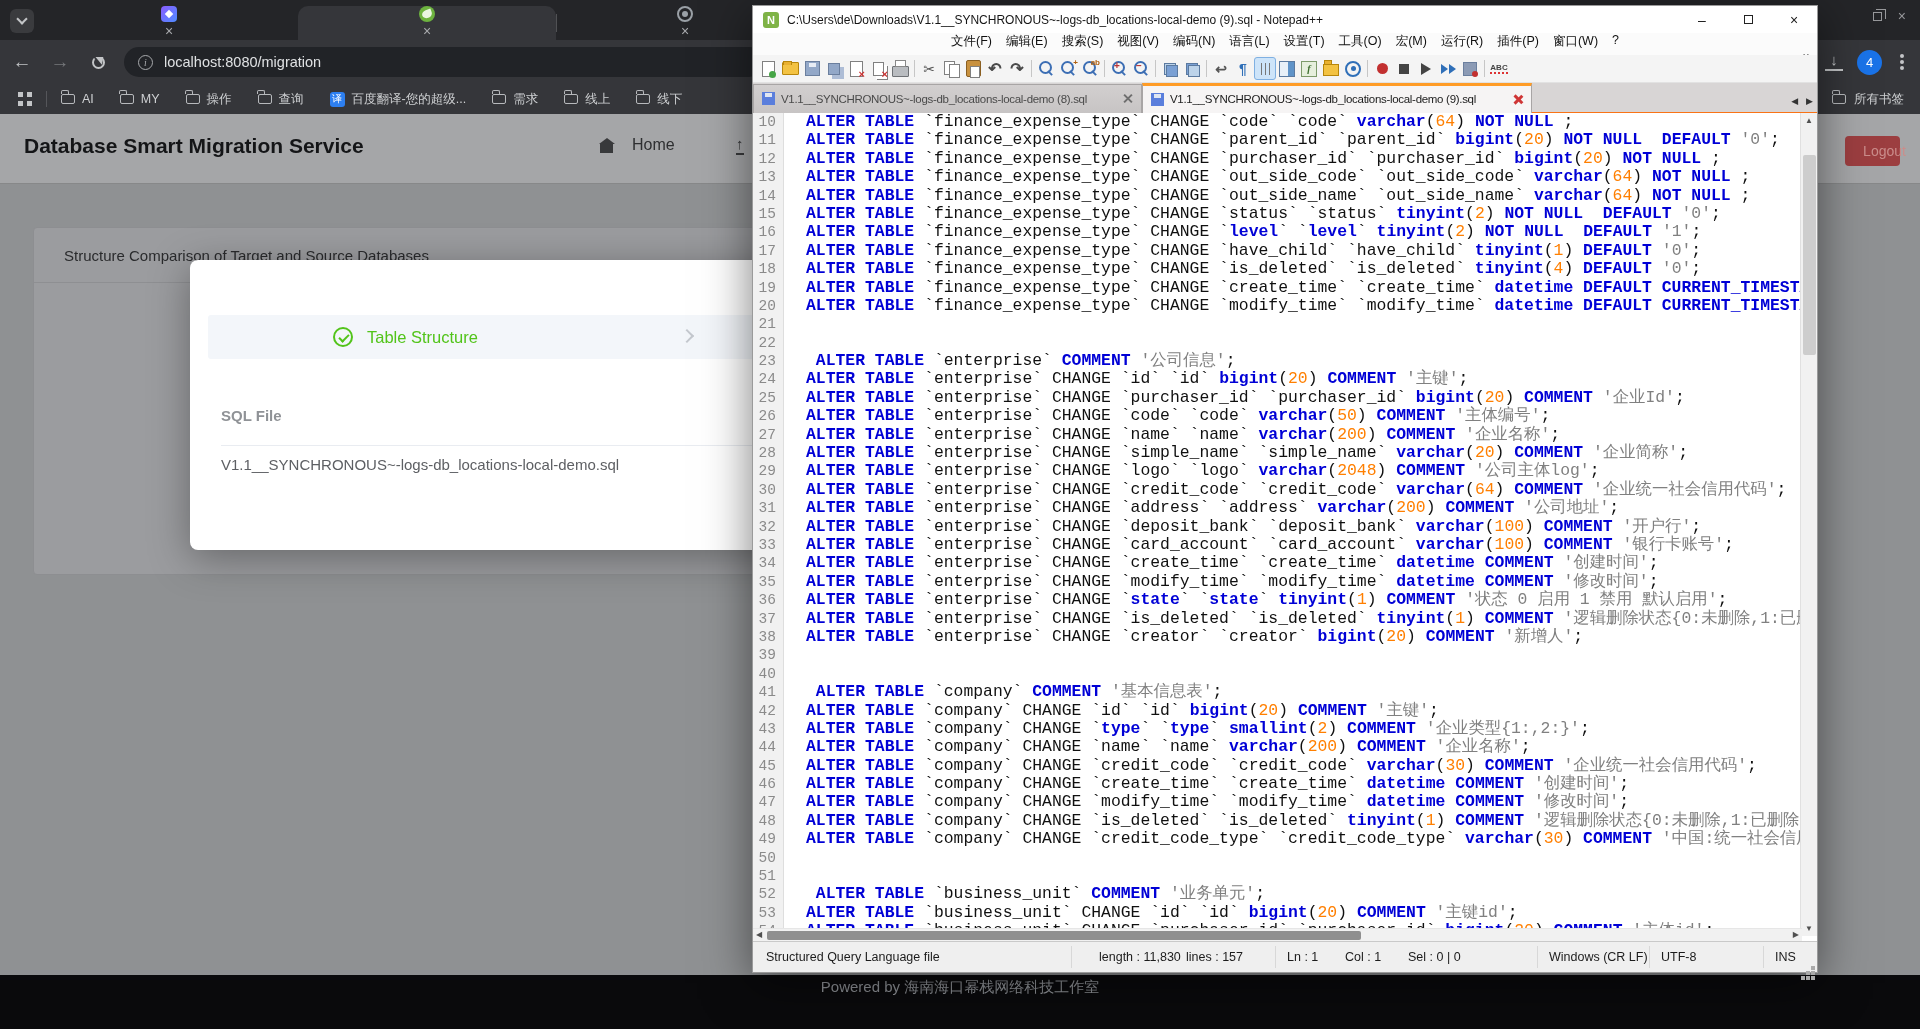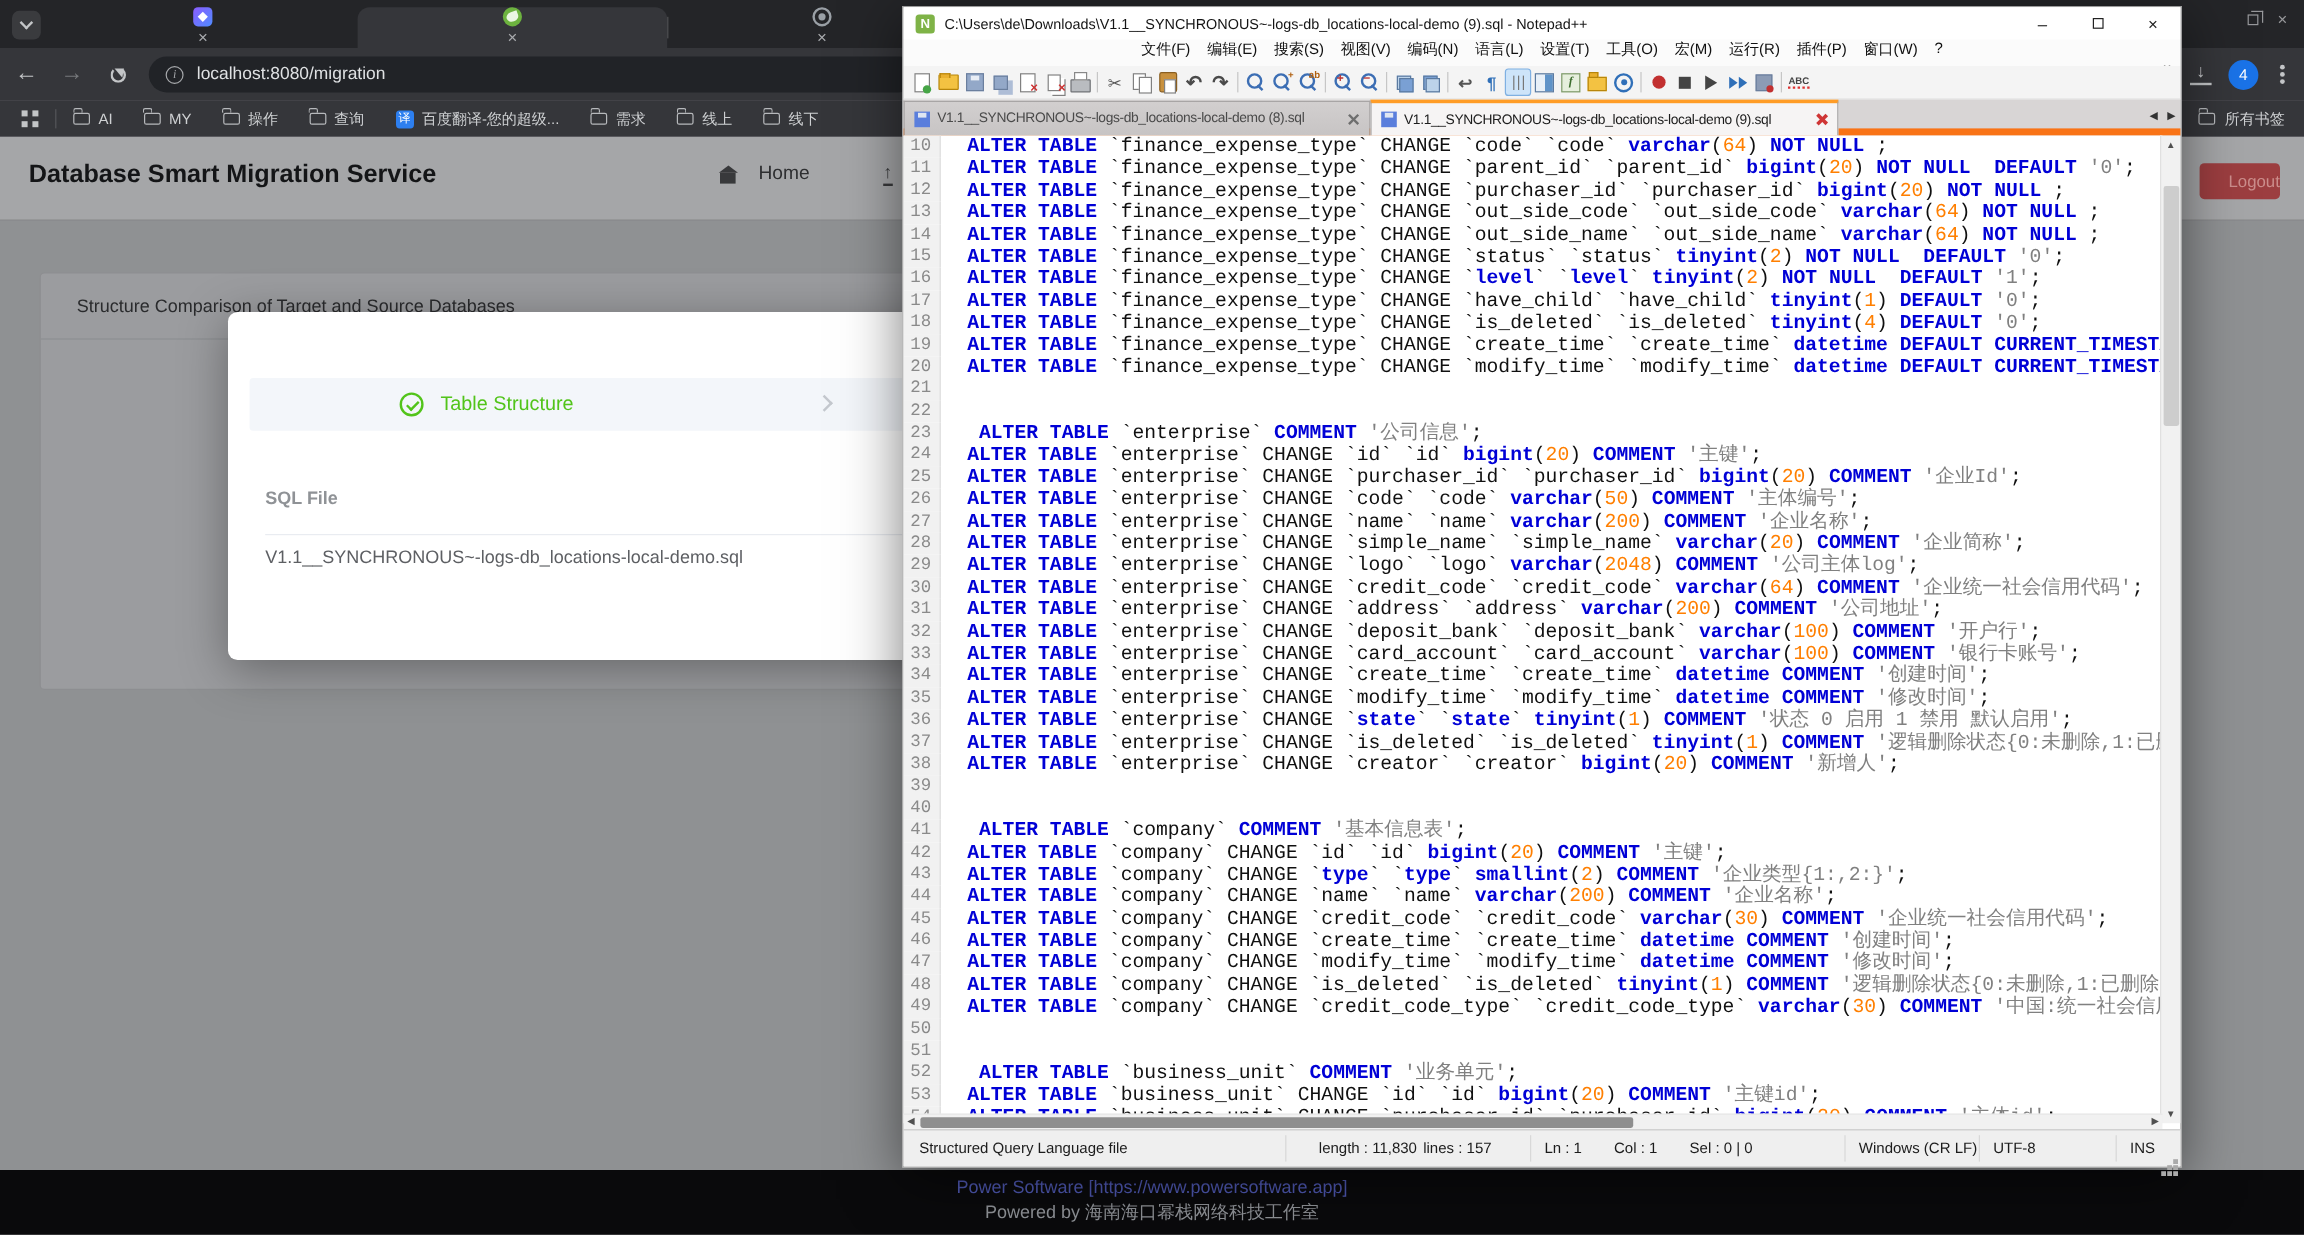--- a/index.html
+++ b/index.html
@@ -52,21 +52,21 @@
   .baidu-i{width:15px;height:15px;border-radius:3px;background:#2d7ff0;color:#fff;font-size:10px;display:flex;align-items:center;justify-content:center;flex:none;}
   .allbm{position:absolute;right:16px;top:0;height:30px;display:flex;align-items:center;gap:8px;color:#ced0d2;}
 
   
   .pageheader{position:absolute;left:0;top:114px;width:1920px;height:70px;background:#a5a6a8;border-bottom:1px solid rgba(0,0,0,.18);}
   .ptitle{position:absolute;left:24px;top:20px;font-size:21px;font-weight:bold;color:#141517;}
   .home-g{position:absolute;left:600px;top:22px;display:flex;align-items:center;gap:19px;color:#2e2f31;font-size:16px;}
   .home-i{position:relative;width:13px;height:9px;background:#38393b;margin-top:6px;}
   .home-i::before{content:"";position:absolute;top:-6px;left:-1.5px;border-left:8px solid transparent;border-right:8px solid transparent;border-bottom:6px solid #38393b;}
   .upload-g{position:absolute;left:736px;top:22px;color:#38393b;font-size:15px;border-bottom:2px solid #38393b;line-height:15px;height:19px;}
-  .logout-btn{position:absolute;right:20px;top:22px;width:67px;height:30px;background:#9c3e40;border-radius:4px;color:#cb8d8b;font-size:14px;display:flex;align-items:center;justify-content:center;padding-left:24px;}
+  .logout-btn{position:absolute;right:20px;top:22px;width:55px;height:30px;background:#9c3e40;border-radius:4px;color:#cb8d8b;font-size:14px;display:flex;align-items:center;justify-content:center;padding-left:24px;}
   .card{position:absolute;left:33px;top:227px;width:1752px;height:348px;background:#9b9c9f;border:1px solid #8d8e91;border-radius:4px;}
   .card-h{height:55px;border-bottom:1px solid #8e8f92;display:flex;align-items:center;padding:0 30px;font-size:15px;color:#2a2b2d;}
   .pfooter{position:absolute;left:0;top:975px;width:1920px;height:54px;background:#0a0a0c;text-align:center;}
   .flink{margin-top:6px;font-size:15px;color:#4f59b4;}
   .fpow{margin-top:3px;font-size:15px;color:#8f9297;}
 
   
   .modal{position:absolute;left:190px;top:260px;width:900px;height:290px;background:#fff;border-radius:8px;box-shadow:0 8px 40px rgba(0,0,0,.35);}
   .steprow{position:absolute;left:18px;right:18px;top:55px;height:44px;background:#f3f6fa;border-radius:3px;display:flex;align-items:center;}
   .step-ok{width:20px;height:20px;border:2px solid #52c41a;border-radius:50%;position:relative;margin-left:125px;flex:none;}
@@ -134,21 +134,21 @@
   .i-mon::after{content:"";position:absolute;width:5px;height:5px;border-radius:50%;background:#2f6fb8;}
   .i-rec::before{content:"";width:11px;height:11px;border-radius:50%;background:#c23030;}
   .i-stop::before{content:"";width:10px;height:10px;background:#444;}
   .i-play::before{content:"";border-left:10px solid #444;border-top:6px solid transparent;border-bottom:6px solid transparent;}
   .i-ff::before{content:"";border-left:7px solid #2f6fb8;border-top:5px solid transparent;border-bottom:5px solid transparent;}
   .i-ff::after{content:"";border-left:7px solid #2f6fb8;border-top:5px solid transparent;border-bottom:5px solid transparent;margin-left:1px;}
   .i-savem::before{content:"";width:12px;height:12px;background:#8c9bb5;border:1px solid #6b7f9e;}
   .i-savem::after{content:"";position:absolute;right:3px;bottom:3px;width:6px;height:6px;border-radius:50%;background:#c23030;}
   .i-abc::before{content:"ABC";font-size:8px;font-weight:bold;color:#444;border-bottom:2px dotted #d33;line-height:1.2;}
 
-  .ntabs{position:absolute;left:0;top:77px;right:0;height:30px;background:#d8d5d5;border-bottom:6px solid #f97316;display:flex;align-items:flex-start;}
+  .ntabs{position:absolute;left:0;top:77px;right:0;height:30px;background:#d8d5d5;border-bottom:1px solid #f97316;display:flex;align-items:center;}
   .dtab{height:29px;display:flex;align-items:center;padding:0 8px;font-size:11.5px;color:#4a4a4a;border:1px solid #a8a5a5;border-bottom:none;background:linear-gradient(#d2cfcf,#c7c4c4);width:389px;position:relative;white-space:nowrap;overflow:hidden;}
   .dtab.active{background:#f6f4f4;color:#1c1c1c;border-top:3px solid #ff9c26;height:30px;width:390px;}
   .dtab-lbl{flex:1;overflow:hidden;margin:0 6px 0 6px;letter-spacing:-0.3px;}
   .floppy{width:13px;height:13px;background:#5a7edc;position:relative;flex:none;}
   .floppy::after{content:"";position:absolute;top:1px;left:3px;width:7px;height:4px;background:#dfe6f2;}
   .xgray{position:relative;width:11px;height:11px;flex:none;}
   .xgray::before,.xgray::after{content:"";position:absolute;left:5px;top:0;width:2px;height:11px;background:#6e6e6e;}
   .xgray::before{transform:rotate(45deg);} .xgray::after{transform:rotate(-45deg);}
   .xred::before,.xred::after{background:#cf3535;width:2.5px;}
   .tab-arrows{position:absolute;right:4px;bottom:6px;display:flex;gap:8px;font-size:9px;color:#333;}
@@ -273,21 +273,20 @@
     </div>
     <div class="upload-g">↑</div>
     <div class="logout-btn">Logout</div>
   </div>
 
   <div class="card">
     <div class="card-h">Structure Comparison of Target and Source Databases</div>
   </div>
 
   <div class="pfooter">
-    <div class="flink">Power Software [https://www.powersoftware.app]</div>
     <div class="fpow">Powered by 海南海口幂栈网络科技工作室</div>
   </div>
 
   <div class="modal">
     <div class="steprow">
       <div class="step-ok"></div>
       <div class="step-lbl">Table Structure</div>
       <div class="chev-r"></div>
     </div>
     <div class="sqlfile-lbl">SQL File</div>

